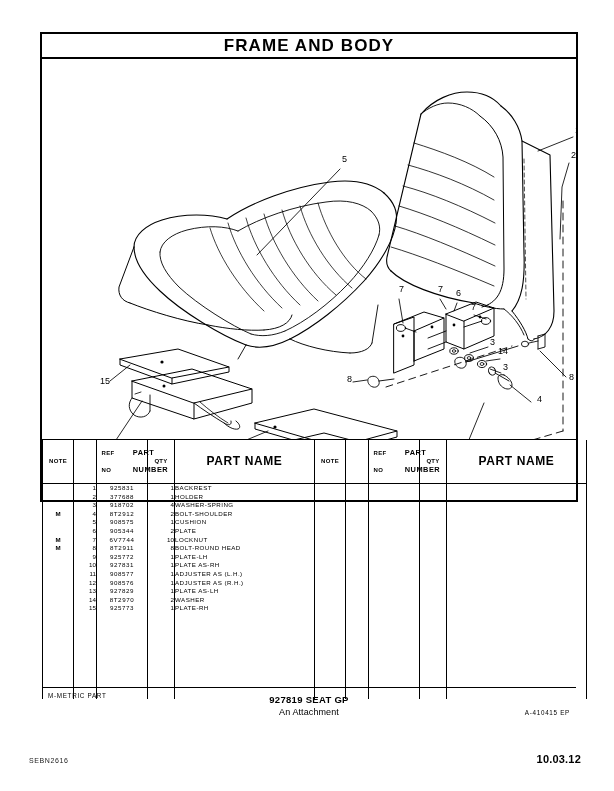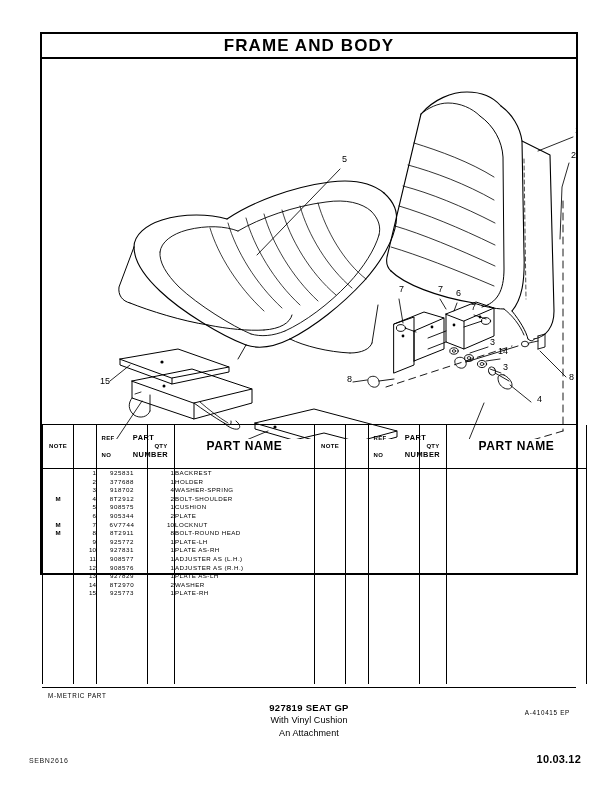--- a/index.html
+++ b/index.html
@@ -24,21 +24,21 @@
     height: 791px;
     background: #ffffff;
   }
 
   
   #frame {
     position: absolute;
     left: 40px;
     top: 32px;
     width: 538px;
-    height: 543px;
+    height: 470px;
     border: 2px solid #000;
     box-sizing: border-box;
     background: #fff;
     padding-left: 44px;
   }
 
   
   #title-bar {
     position: absolute;
     left: 0; top: 0;
@@ -64,21 +64,21 @@
     top: 25px;
     width: 534px;
     height: 380px;
   }
   #illustration svg { display: block; }
 
   
   #parts-table {
     position: absolute;
     left: 0;
-    top: 390px;
+    top: 405px;
     width: 534px;
     height: 248px;
     border-top: 1.5px solid #000;
     box-sizing: border-box;
   }
   table.pt {
     border-collapse: collapse;
     table-layout: fixed;
     width: 534px;
     font-family: "Liberation Sans", sans-serif;
@@ -149,21 +149,20 @@
     letter-spacing: 0.7px;
   }
 
   
   #caption {
     position: absolute;
     left: 40px;
     top: 694px;
     width: 538px;
     text-align: center;
-    margin-top: 8px;
   }
   #caption .cap-title {
     font-size: 9.5px;
     font-weight: bold;
     letter-spacing: 0.3px;
     margin-bottom: 1px;
   }
   #caption .cap-line {
     font-size: 9px;
     letter-spacing: 0.1px;
@@ -749,20 +748,19 @@
 
     <div id="metric-note">
       <div class="mtext">M-METRIC PART</div>
       <div class="dcode">A-410415 EP</div>
     </div>
 
   </div>
 
   <div id="caption">
     <div class="cap-title">927819 SEAT GP</div>
-    <div class="cap-line">With Vinyl Cushion</div>
     <div class="cap-line">An Attachment</div>
   </div>
 
   <div id="footer-left">SEBN2616</div>
   <div id="footer-right">10.03.12</div>
 
 </div>
 
 </body></html>

